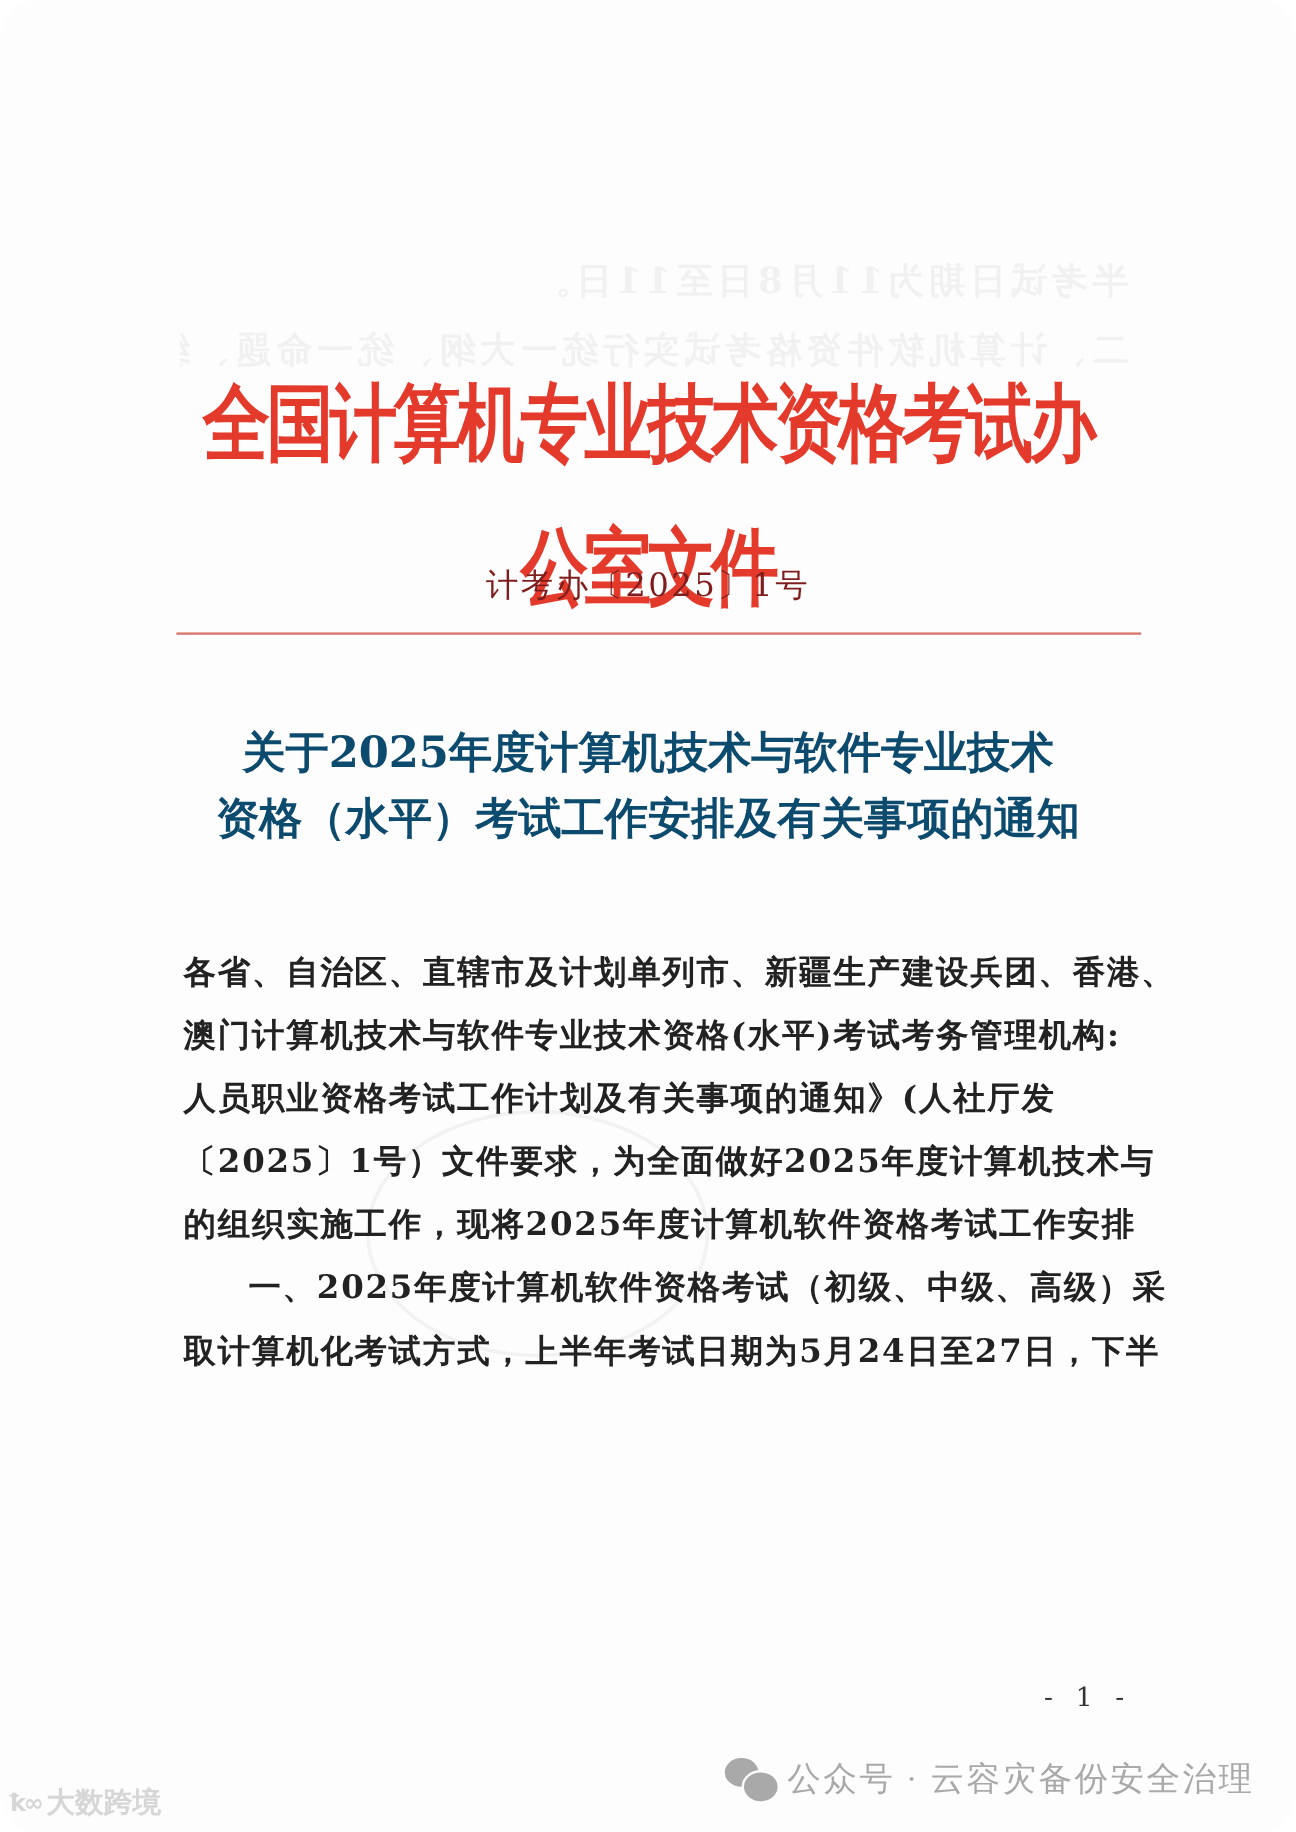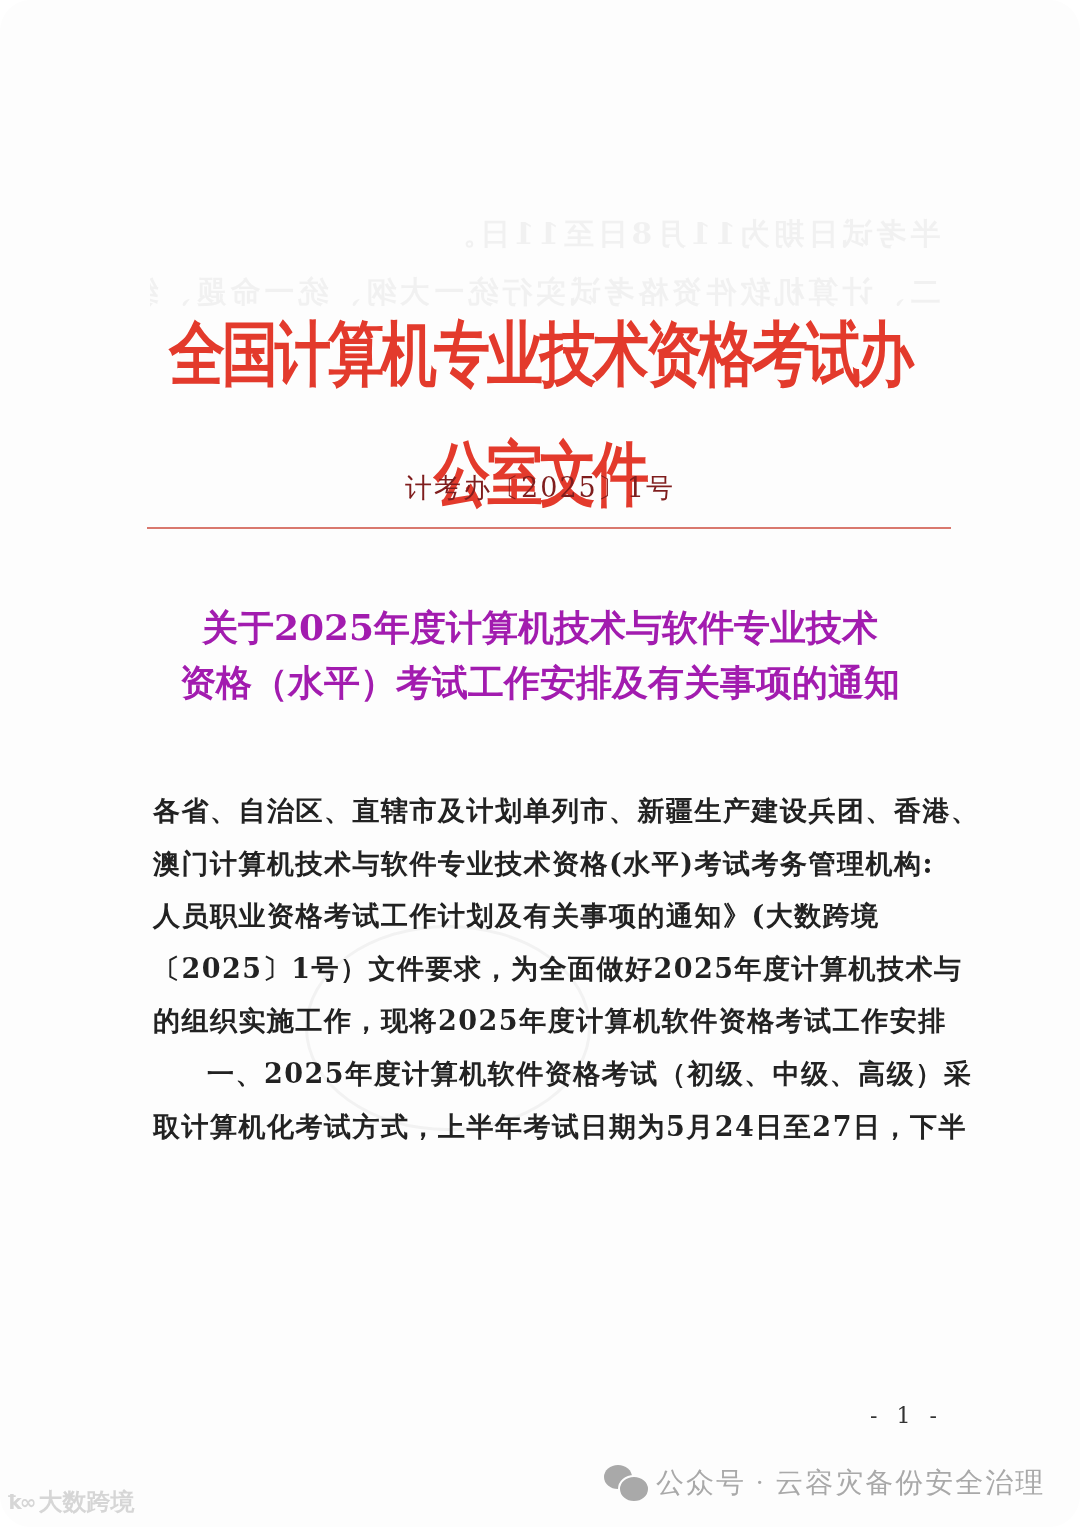--- a/index.html
+++ b/index.html
@@ -80,21 +80,21 @@
     }
     .notice-title {
       position: absolute;
       left: 140px;
       top: 600px;
       width: 800px;
       text-align: center;
       font-weight: bold;
       font-size: 36px;
       line-height: 55px;
-      color: #a21caf;
+      color: #0c4a6e;
       letter-spacing: 0px;
     }
     .notice-title .line {
       display: block;
       white-space: nowrap;
     }
     .body-text {
       position: absolute;
       left: 153px;
       top: 785px;
@@ -188,21 +188,21 @@
   <div class="red-rule"></div>
 
   <div class="notice-title">
     <span class="line">关于2025年度计算机技术与软件专业技术</span>
     <span class="line">资格（水平）考试工作安排及有关事项的通知</span>
   </div>
 
   <div class="body-text">
     <span class="line">各省、自治区、直辖市及计划单列市、新疆生产建设兵团、香港、</span>
     <span class="line">澳门计算机技术与软件专业技术资格(水平)考试考务管理机构:</span>
-    <span class="line">人员职业资格考试工作计划及有关事项的通知》(大数跨境</span>
+    <span class="line">人员职业资格考试工作计划及有关事项的通知》(人社厅发</span>
     <span class="line">〔2025〕1号）文件要求，为全面做好2025年度计算机技术与</span>
     <span class="line">的组织实施工作，现将2025年度计算机软件资格考试工作安排</span>
     <span class="line indent">一、2025年度计算机软件资格考试（初级、中级、高级）采</span>
     <span class="line">取计算机化考试方式，上半年考试日期为5月24日至27日，下半</span>
   </div>
 
   <div class="page-number">- 1 -</div>
 
   <div class="wm-wechat">
     <span class="wechat-icon">

